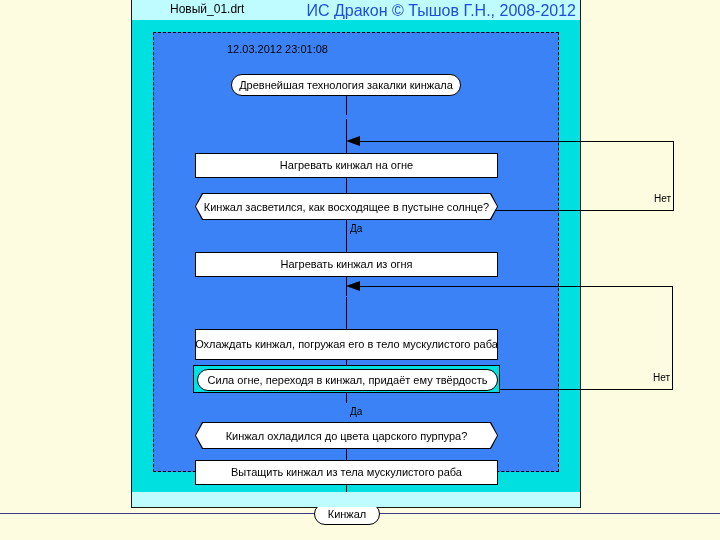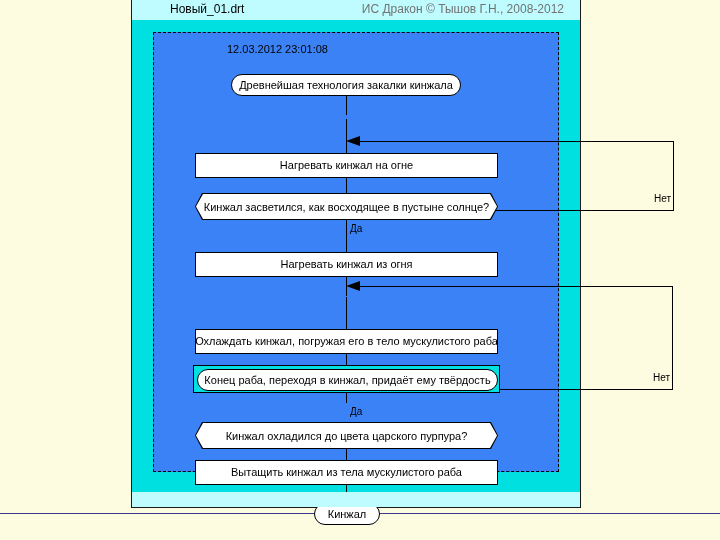--- a/index.html
+++ b/index.html
@@ -56,24 +56,24 @@
   #titlebar .t-file {
     position: absolute;
     left: 38px;
     top: 2px;
     font-size: 12px;
     color: #000;
     white-space: nowrap;
   }
   #titlebar .t-brand {
     position: absolute;
-    right: 16px;
+    right: 4px;
     top: 2px;
-    font-size: 12px;
-    color: #737373;
+    font-size: 16px;
+    color: #1d4ed8;
     white-space: nowrap;
   }
 
   
   #frame {
     position: absolute;
     left: 0px;
     top: 20px;
     width: 448px;
     height: 472px;
@@ -239,24 +239,24 @@
         <div class="node terminal" style="left:77px; top:41px; width:230px; height:22px;">Древнейшая технология закалки кинжала</div>
 
         <div class="node action" style="left:41px; top:120px; width:303px; height:25px;">Нагревать кинжал на огне</div>
 
         <div class="decision-outer" style="left:41px; top:160px; width:303px; height:27px;">
           <div class="decision-inner">Кинжал засветился, как восходящее в пустыне солнце?</div>
         </div>
 
         <div class="node action" style="left:41px; top:219px; width:303px; height:25px;">Нагревать кинжал из огня</div>
 
-        <div class="node action" style="left:41px; top:296px; width:303px; height:25px;">Охлаждать кинжал, погружая его в тело мускулистого раба</div>
+        <div class="node action" style="left:41px; top:296px; width:303px; height:31px;">Охлаждать кинжал, погружая его в тело мускулистого раба</div>
 
         <div class="comment-wrap" style="left:39px; top:332px; width:307px; height:28px;">
-          <div class="node comment" style="left:3px; top:3px; width:301px; height:22px;">Конец раба, переходя в кинжал, придаёт ему твёрдость</div>
+          <div class="node comment" style="left:3px; top:3px; width:301px; height:22px;">Сила огне, переходя в кинжал, придаёт ему твёрдость</div>
         </div>
 
         <div class="decision-outer" style="left:41px; top:370px; width:303px; height:27px;margin-top:19px;">
           <div class="decision-inner">Кинжал охладился до цвета царского пурпура?</div>
         </div>
 
         <div class="node action" style="left:41px; top:427px; width:303px; height:25px;">Вытащить кинжал из тела мускулистого раба</div>
 
         <div class="node terminal" style="left:160px; top:470px; width:66px; height:22px;">Кинжал</div>
 

